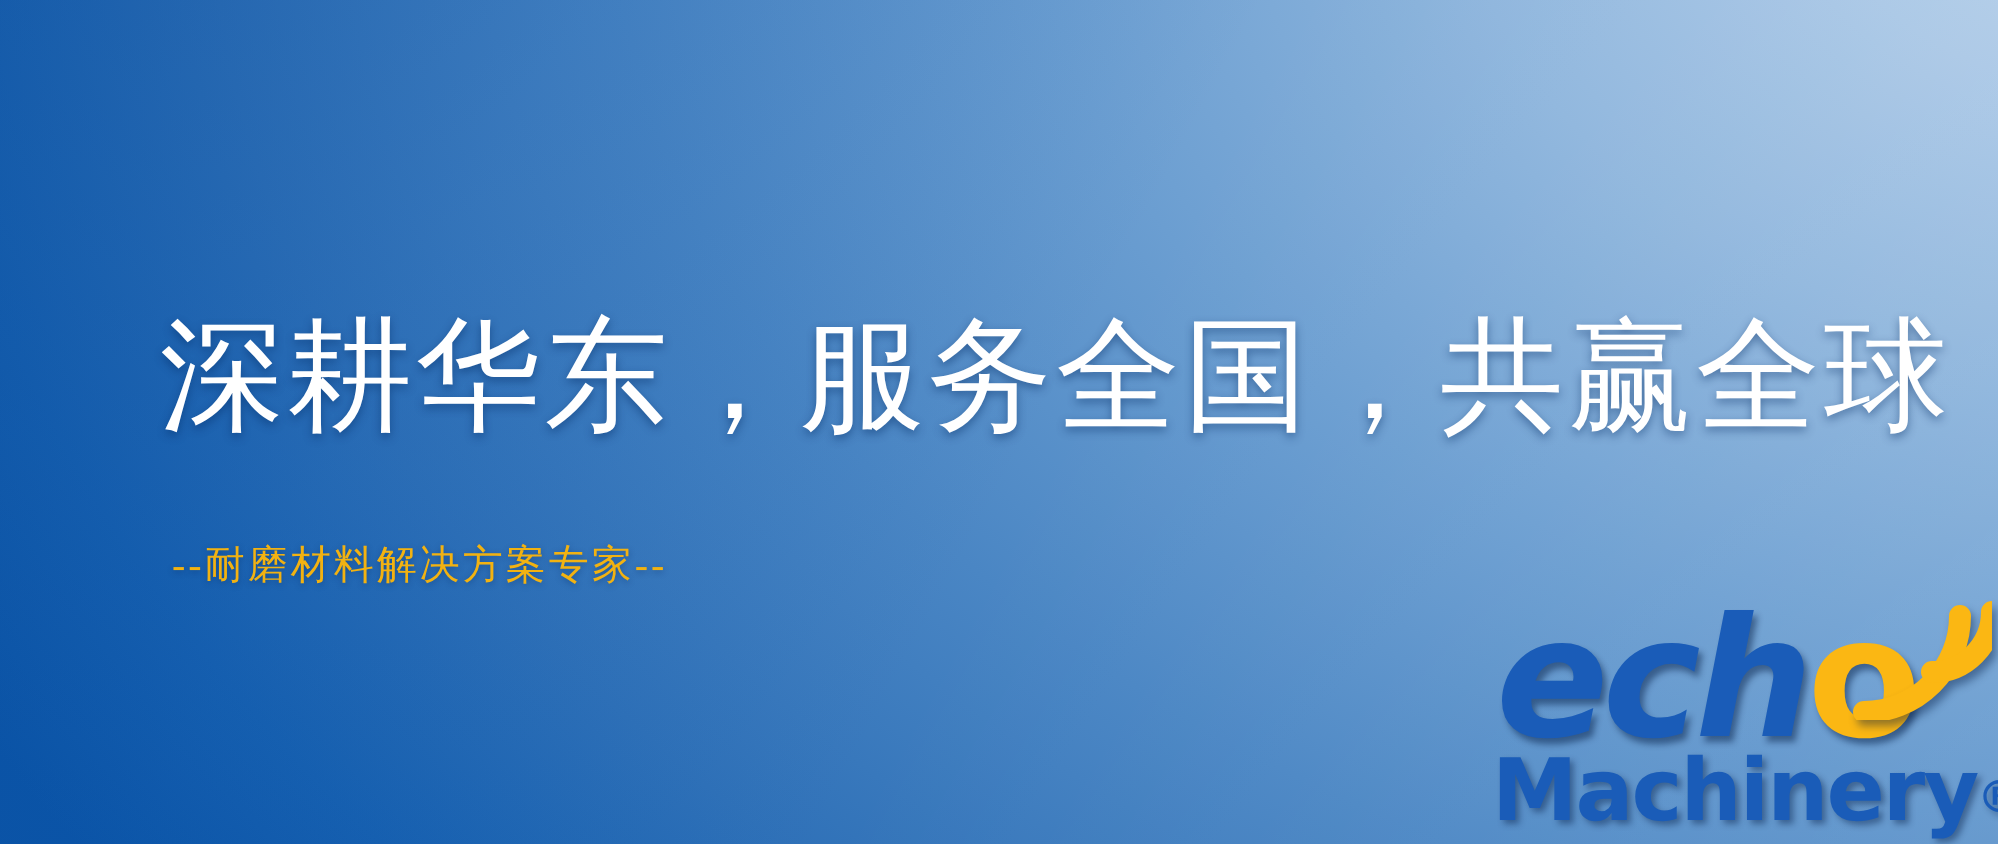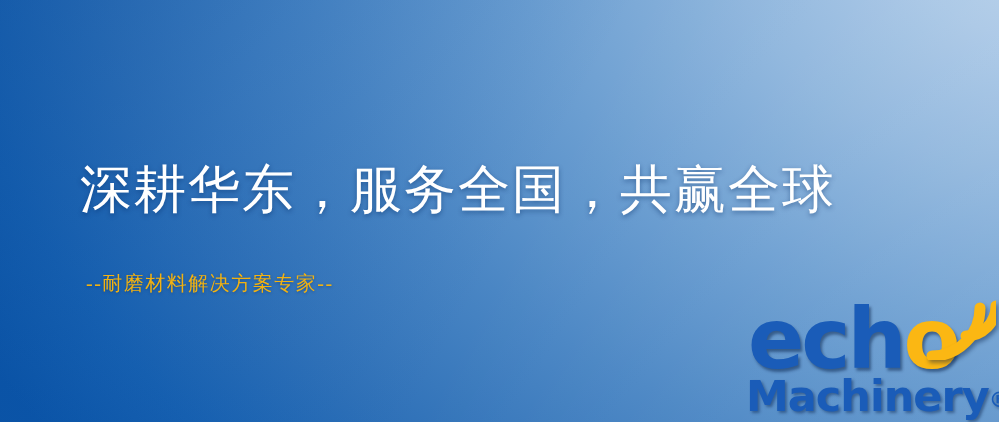--- a/index.html
+++ b/index.html
@@ -36,21 +36,21 @@
       rgba(255,255,255,0.10) 100%);
     pointer-events: none;
   }
 
   
   .headline {
     position: absolute;
     left: 80px;
     top: 152px;
     font-family: Liberation Sans, sans-serif;
-    font-size: 52px;
+    font-size: 62px;
     line-height: 74px;
     letter-spacing: 2px;
     color: #ffffff;
     white-space: nowrap;
     text-shadow: 0 2px 5px rgba(0,40,95,0.45);
   }
 
   
   .subtitle {
     position: absolute;
@@ -78,21 +78,21 @@
     left: 4px;
     top: 2px;
     font-family: "DejaVu Sans", "Liberation Sans", sans-serif;
     font-weight: 700;
     font-size: 83px;
     line-height: 83px;
     letter-spacing: -3px;
     white-space: nowrap;
     text-shadow: 2px 3px 3px rgba(0,25,65,0.48);
   }
-  .logo-echo .blue { color: #1a5cb8; }
+  .logo-echo .blue { color: #1a5cb8; font-style: italic; }
   .logo-echo .gold { color: #fbb713; }
 
   .logo-waves {
     position: absolute;
     left: 174px;
     top: -2px;
     width: 78px;
     height: 66px;
     filter: drop-shadow(2px 3px 2px rgba(0,25,65,0.42));
   }

